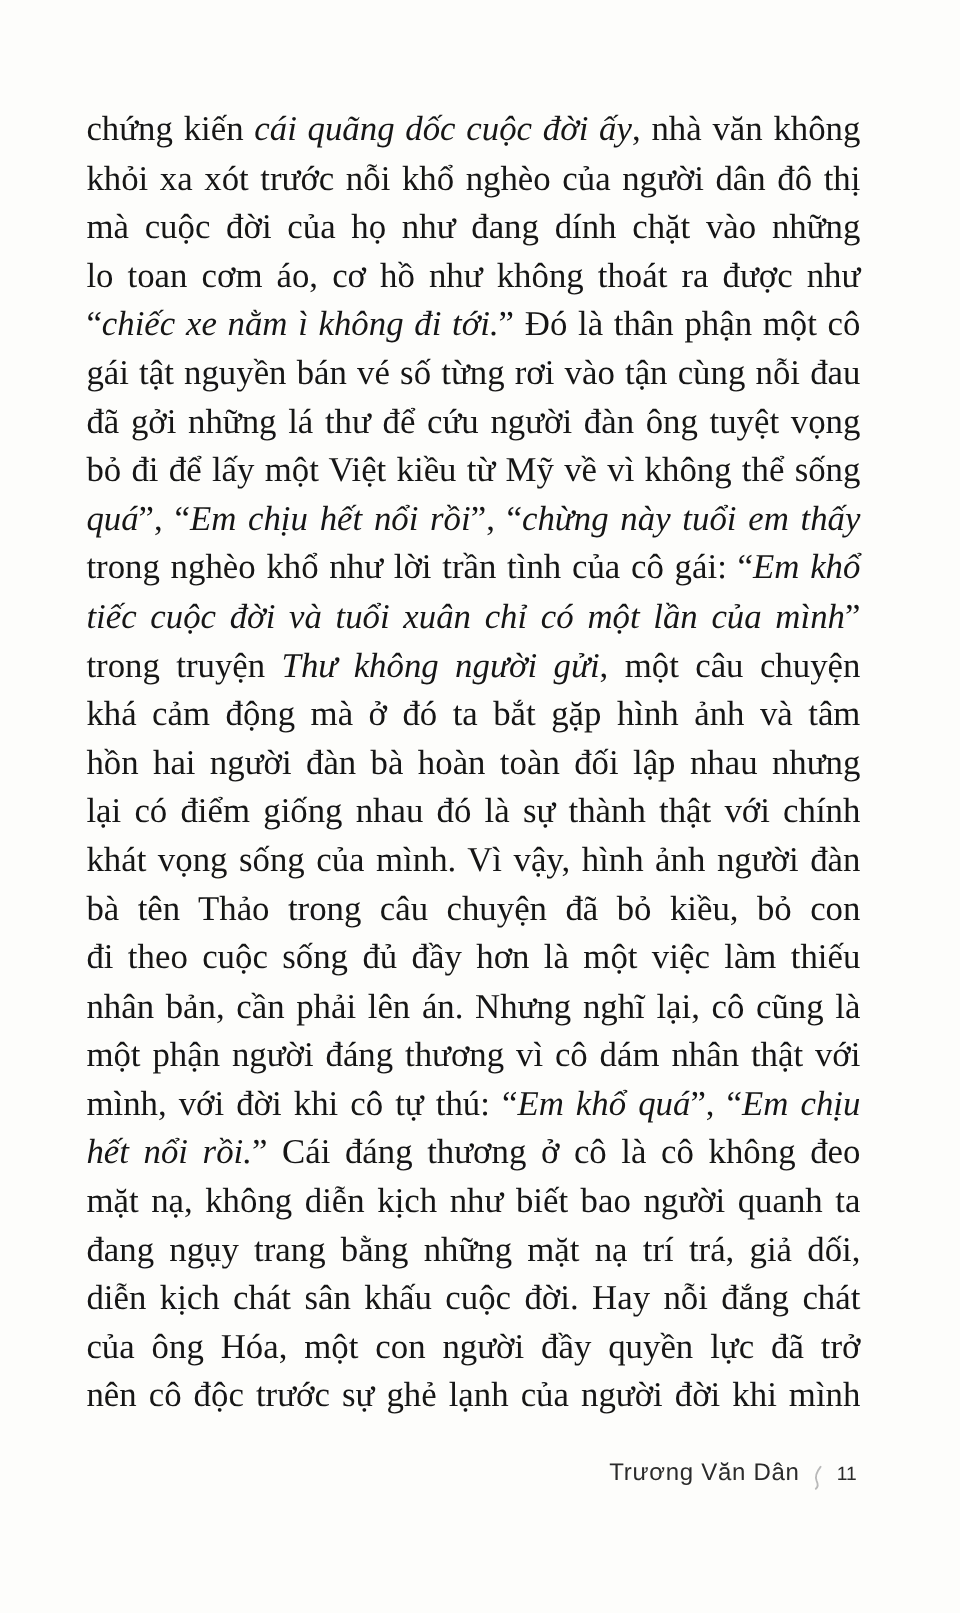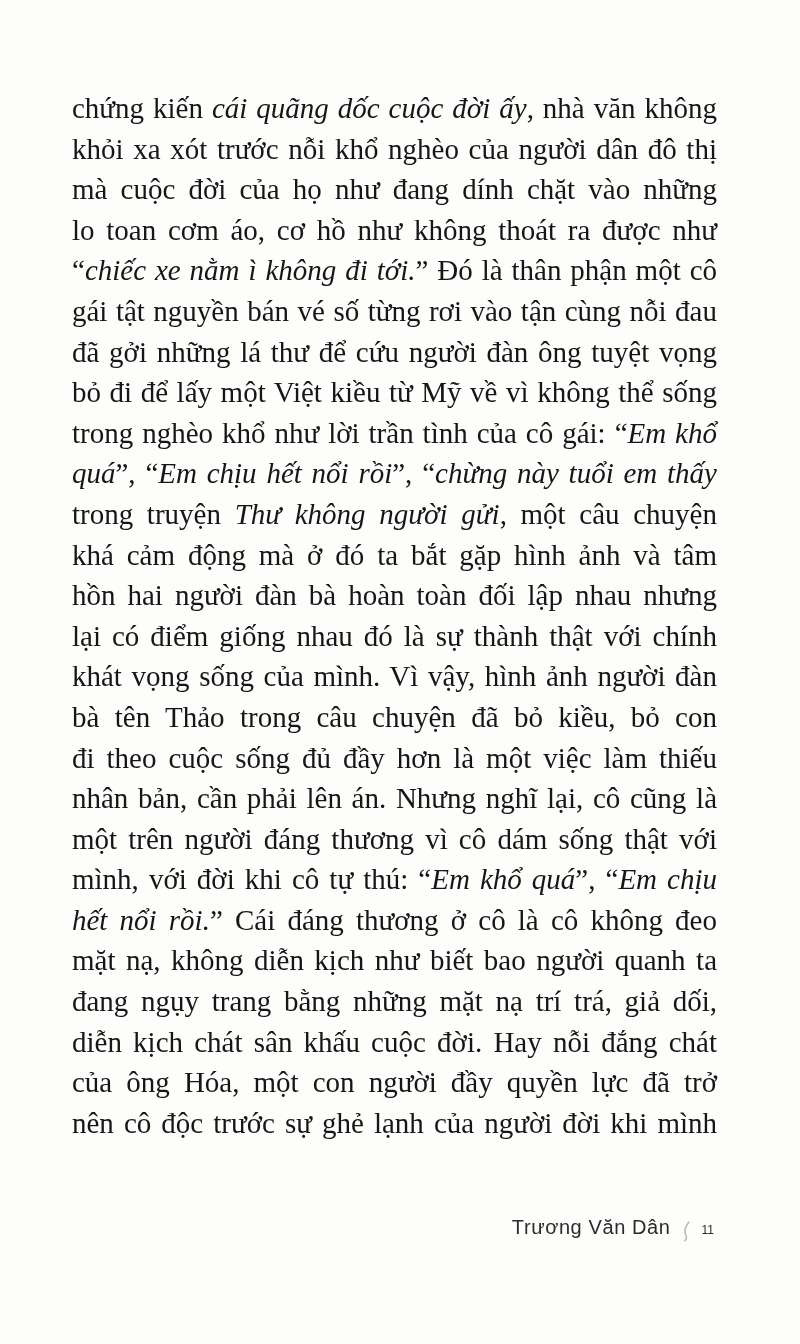--- a/index.html
+++ b/index.html
@@ -54,48 +54,49 @@
     display: inline-block;
     align-self: center;
   }
   .footer .ornament svg {
     width: 11px;
     height: 21px;
     display: block;
     transform: translateY(4px);
   }
   .footer .pagenum {
-    font-size: 12px;
+    font-size: 16px;
   }
 </style>
 </head>
 <body>
 
 <div class="page">
 
   <div class="body-text">
       <div class="line"><span>chứng kiến </span><em>cái quãng dốc cuộc đời ấy</em><span>, nhà văn không</span></div>
       <div class="line"><span>khỏi xa xót trước nỗi khổ nghèo của người dân đô thị</span></div>
       <div class="line"><span>mà cuộc đời của họ như đang dính chặt vào những</span></div>
       <div class="line"><span>lo toan cơm áo, cơ hồ như không thoát ra được như</span></div>
       <div class="line"><span>“</span><em>chiếc xe nằm ì không đi tới.</em><span>” Đó là thân phận một cô</span></div>
       <div class="line"><span>gái tật nguyền bán vé số từng rơi vào tận cùng nỗi đau</span></div>
       <div class="line"><span>đã gởi những lá thư để cứu người đàn ông tuyệt vọng</span></div>
       <div class="line"><span>bỏ đi để lấy một Việt kiều từ Mỹ về vì không thể sống</span></div>
+      <div class="line"><em>quá</em><span>”, “</span><em>Em chịu hết nổi rồi</em><span>”, “</span><em>chừng này tuổi em thấy</em></div>
       <div class="line"><span>trong nghèo khổ như lời trần tình của cô gái: “</span><em>Em khổ</em></div>
-      <div class="line"><em>quá</em><span>”, “</span><em>Em chịu hết nổi rồi</em><span>”, “</span><em>chừng này tuổi em thấy</em></div>
+      <div class="line"><em>tiếc cuộc đời và tuổi xuân chỉ có một lần của mình</em><span>”</span></div>
       <div class="line"><span>trong truyện </span><em>Thư không người gửi</em><span>, một câu chuyện</span></div>
       <div class="line"><span>khá cảm động mà ở đó ta bắt gặp hình ảnh và tâm</span></div>
       <div class="line"><span>hồn hai người đàn bà hoàn toàn đối lập nhau nhưng</span></div>
       <div class="line"><span>lại có điểm giống nhau đó là sự thành thật với chính</span></div>
       <div class="line"><span>khát vọng sống của mình. Vì vậy, hình ảnh người đàn</span></div>
       <div class="line"><span>bà tên Thảo trong câu chuyện đã bỏ kiều, bỏ con</span></div>
       <div class="line"><span>đi theo cuộc sống đủ đầy hơn là một việc làm thiếu</span></div>
       <div class="line"><span>nhân bản, cần phải lên án. Nhưng nghĩ lại, cô cũng là</span></div>
-      <div class="line"><span>một trên người đáng thương vì cô dám sống thật với</span></div>
+      <div class="line"><span>một phận người đáng thương vì cô dám nhân thật với</span></div>
       <div class="line"><span>mình, với đời khi cô tự thú: “</span><em>Em khổ quá</em><span>”, “</span><em>Em chịu</em></div>
       <div class="line"><em>hết nổi rồi.</em><span>” Cái đáng thương ở cô là cô không đeo</span></div>
       <div class="line"><span>mặt nạ, không diễn kịch như biết bao người quanh ta</span></div>
       <div class="line"><span>đang ngụy trang bằng những mặt nạ trí trá, giả dối,</span></div>
       <div class="line"><span>diễn kịch chát sân khấu cuộc đời. Hay nỗi đắng chát</span></div>
       <div class="line"><span>của ông Hóa, một con người đầy quyền lực đã trở</span></div>
       <div class="line"><span>nên cô độc trước sự ghẻ lạnh của người đời khi mình</span></div>
     </div>
 
   <div class="footer">

